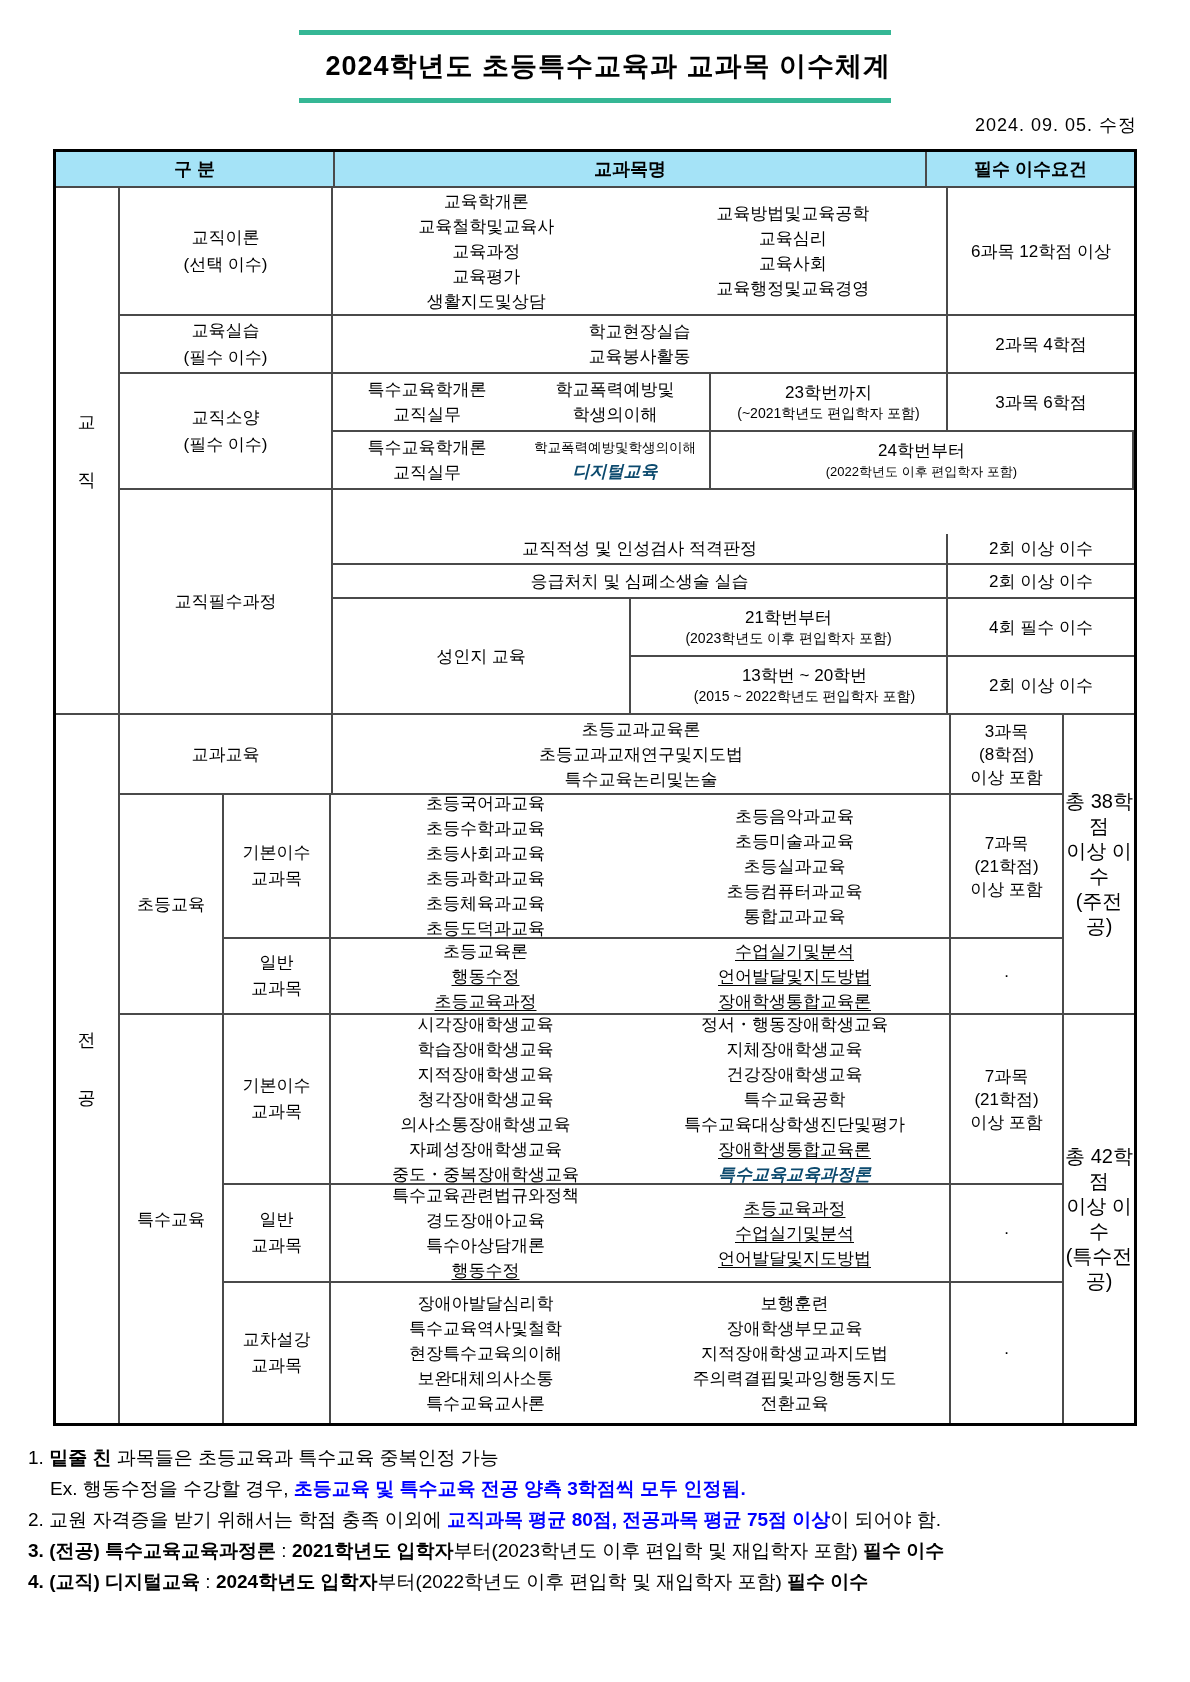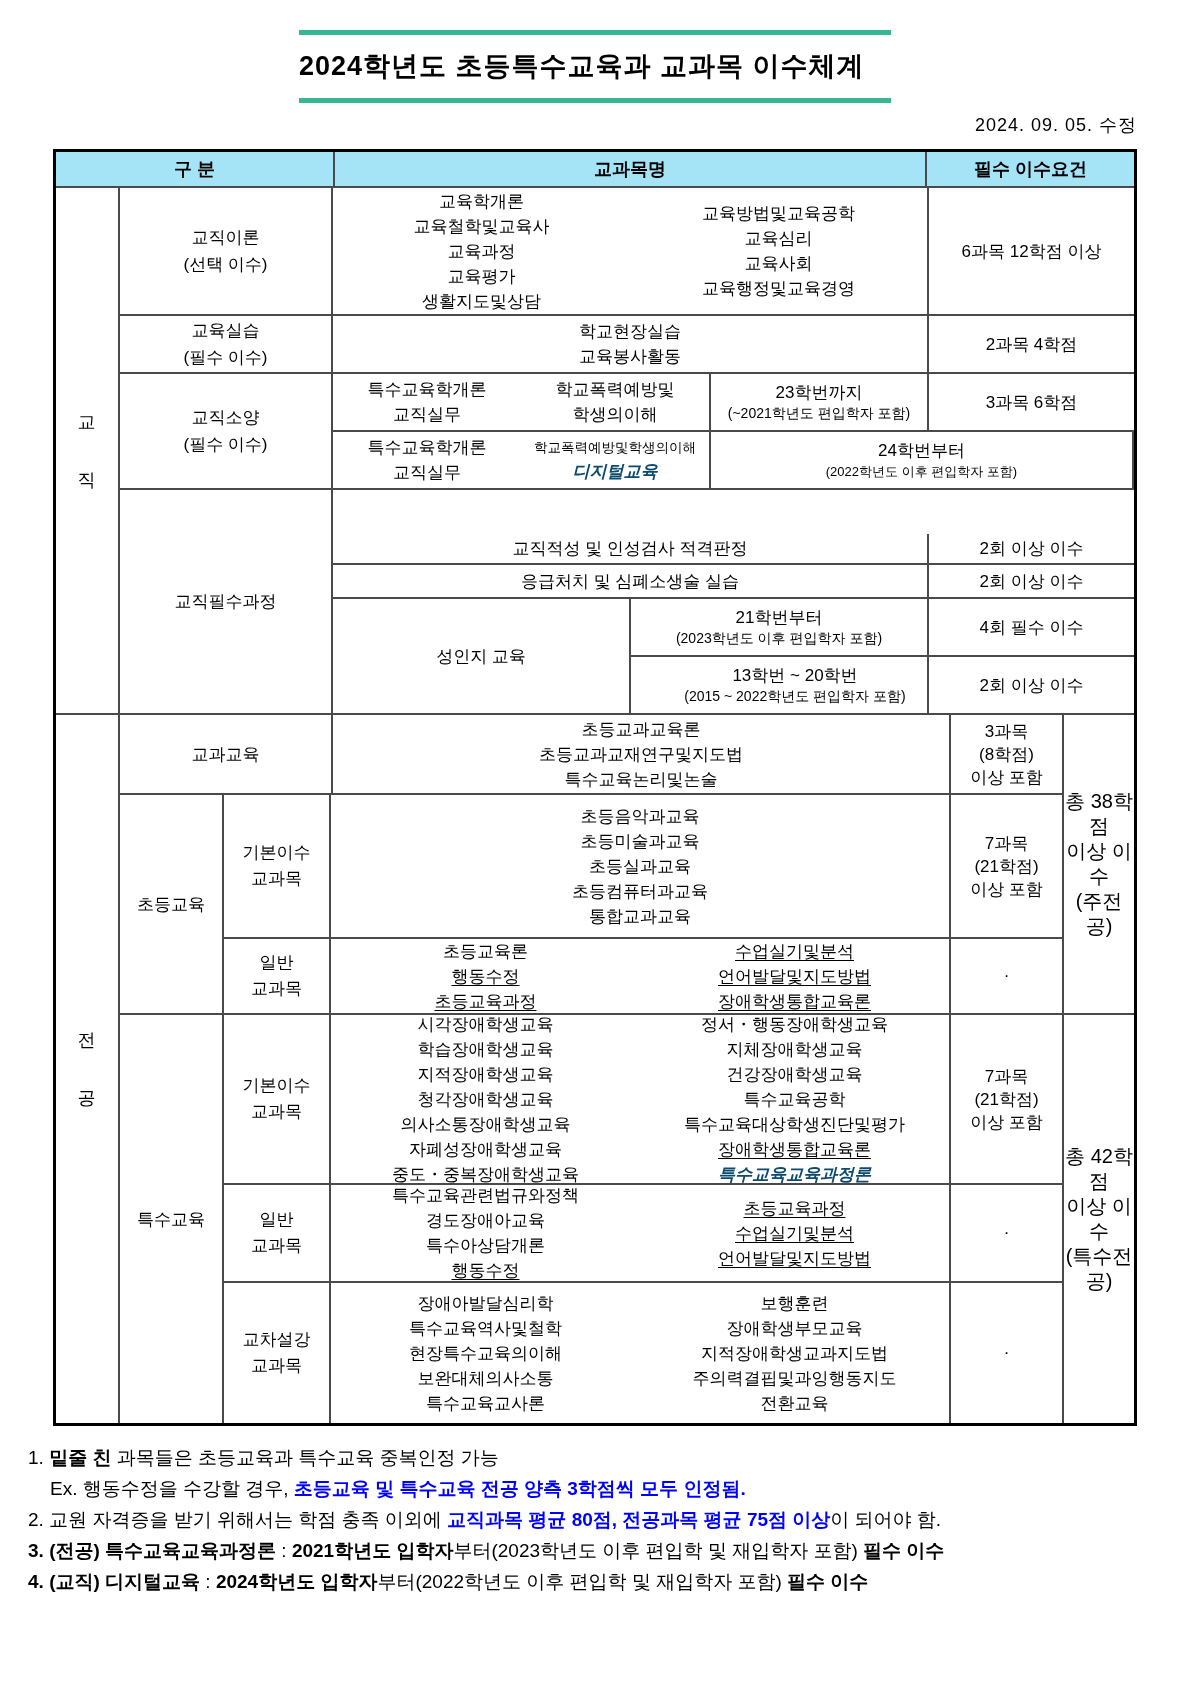--- a/index.html
+++ b/index.html
@@ -7,21 +7,21 @@
   body {
     width:1190px; height:1682px;
     font-family:"Liberation Sans","DejaVu Sans",sans-serif;
     color:#000;
   }
   .sheet { position:relative; width:1190px; height:1682px; overflow:hidden; }
 
   
   .titlewrap { width:592px; margin:30px auto 0; }
   .tline { height:5px; background:#35b795; }
-  .title { text-align:left; font-size:27px; font-weight:bold; letter-spacing:1px; padding:13px 0 14px; }
+  .title { text-align:right; font-size:27px; font-weight:bold; letter-spacing:1px; padding:13px 0 14px; }
 
   
   .date { width:1084px; margin:10px auto 12px; text-align:right; font-size:18px; letter-spacing:1px; }
 
   
   .tbl { width:1084px; margin:0 auto; border:3px solid #000; font-size:17px; }
   .flex { display:flex; }
   .grow { flex:1 1 auto; min-width:0; }
   .br { border-right:2px solid #4a4a4a; }
   .bb { border-bottom:2px solid #4a4a4a; }
@@ -29,21 +29,21 @@
   .cc { display:flex; flex-direction:column; justify-content:center; align-items:center; text-align:center; }
   .pre { white-space:pre-line; }
 
   .thead { height:36px; background:#a5e3f7; font-weight:bold; font-size:18px; }
   .thead .cell { display:flex; align-items:center; justify-content:center; }
   .w-cat { width:279px; } .w-course { width:592px; }
 
   .vcell { width:64px; }
   .vlabel { white-space:pre-line; line-height:58px; font-size:18px; letter-spacing:1px; }
   .lab { width:213px; font-size:17px; line-height:27px; }
-  .req { width:205px; }
+  .req { width:186px; }
   .courses2 { display:flex; }
   .courses2 > div { flex:1 1 0; display:flex; flex-direction:column; justify-content:center; align-items:center; }
   .course { line-height:25px; }
   .course.u { text-decoration:underline; text-underline-offset:3px; }
   .course.red { color:#0c4a6e; font-weight:bold;font-style:italic; }
   .course.small { font-size:13.5px; line-height:22px; }
   .cohort-l1 { line-height:23px; }
   .cohort-l2 { font-size:14px; line-height:19px; }
 
   
@@ -224,20 +224,28 @@
 이상 포함</div>
             </div>
 
             <div class="flex">
               <div class="catlab br cc">초등교육</div>
               <div class="grow">
                 <div class="flex bb h-a2">
                   <div class="sublab br cc pre">기본이수
 교과목</div>
                   <div class="grow br courses2">
+                    <div>
+                        <div class="course">초등국어과교육</div>
+                        <div class="course">초등수학과교육</div>
+                        <div class="course">초등사회과교육</div>
+                        <div class="course">초등과학과교육</div>
+                        <div class="course">초등체육과교육</div>
+                        <div class="course">초등도덕과교육</div>
+                      </div>
                     <div>
                         <div class="course">초등음악과교육</div>
                         <div class="course">초등미술과교육</div>
                         <div class="course">초등실과교육</div>
                         <div class="course">초등컴퓨터과교육</div>
                         <div class="course">통합교과교육</div>
                       </div>
                   </div>
                   <div class="req1 cc pre">7과목
 (21학점)

